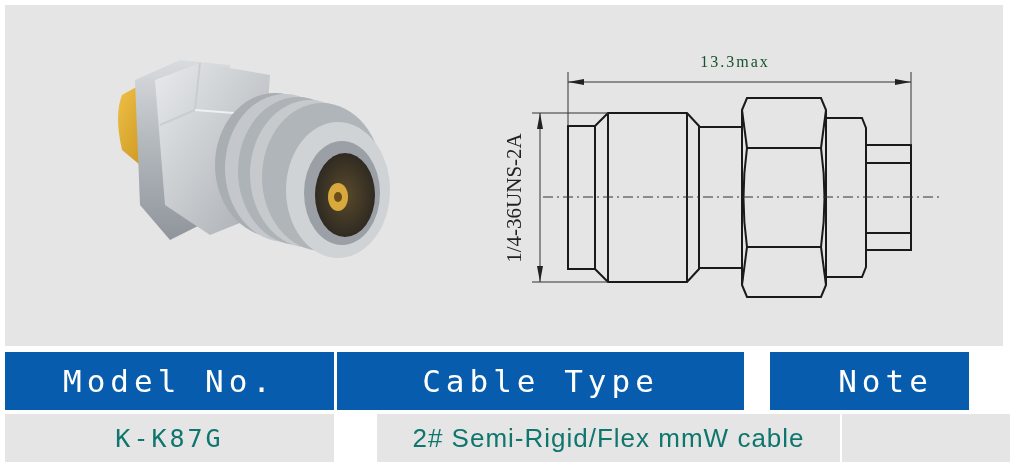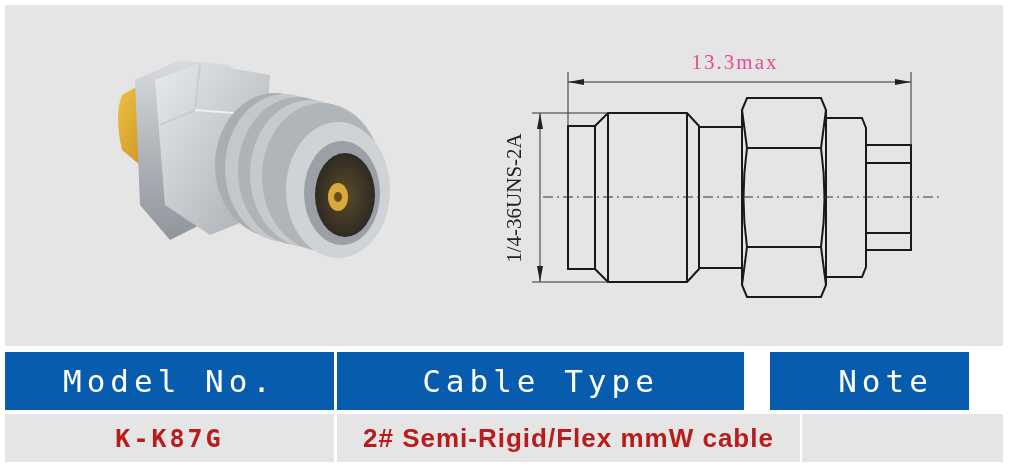--- a/index.html
+++ b/index.html
@@ -2,23 +2,23 @@
 <html><head>
 <meta charset="utf-8">
 <style>
   html,body{margin:0;padding:0;background:#ffffff;}
   body{width:1010px;height:468px;position:relative;overflow:hidden;font-family:"Liberation Sans",sans-serif;}
   .panel{position:absolute;left:5px;top:5px;width:998px;height:341px;background:#e5e5e5;}
   .photo{position:absolute;left:110px;top:55px;width:285px;height:230px;}
   .drawing{position:absolute;left:0;top:0;width:1010px;height:346px;}
   .cell{position:absolute;display:flex;align-items:center;justify-content:center;box-sizing:border-box;}
   .hdr{background:#075cad;color:#ffffff;font-family:"DejaVu Sans Mono","Liberation Mono",monospace;font-size:31px;letter-spacing:5px;}
-  .row{background:#e5e5e5;color:#b91c1c;font-size:26px;font-weight:bold;}
+  .row{background:#e5e5e5;color:#0f766e;font-size:26px;}
   .row.mono{font-family:"DejaVu Sans Mono","Liberation Mono",monospace;letter-spacing:3px;font-size:25px;}
-  .row.sans{font-family:"Liberation Sans",sans-serif;letter-spacing:1px;}
+  .row.sans{font-family:"Liberation Sans",sans-serif;letter-spacing:1px;margin-left:40px;}
 </style>
 </head>
 <body>
 
 <div class="panel"></div>
 
 <svg class="photo" viewBox="0 0 285 230">
   <defs>
     <linearGradient id="metal" x1="0" y1="0" x2="0" y2="1">
       <stop offset="0" stop-color="#d9dcdf"></stop>
@@ -98,21 +98,21 @@
     <line x1="543" y1="197" x2="940" y2="197" stroke-dasharray="10,4,2,4"></line>
   </g>
   <g fill="#222">
     <path d="M568,82 L584,79 L584,85 Z"></path>
     <path d="M911,82 L895,79 L895,85 Z"></path>
     <path d="M540,113 L537,129 L543,129 Z"></path>
     <path d="M540,282 L537,266 L543,266 Z"></path>
   </g>
 </svg>
 
-<div class="cell" style="left:670px;top:48px;width:130px;height:28px;font-family:'Liberation Serif',serif;font-size:21px;letter-spacing:2px;color:#ec4899;">13.3max</div>
+<div class="cell" style="left:670px;top:48px;width:130px;height:28px;font-family:'Liberation Serif',serif;font-size:16px;letter-spacing:2px;color:#14532d;">13.3max</div>
 <div class="cell" style="left:429px;top:184px;width:170px;height:28px;font-family:'Liberation Serif',serif;font-size:21px;color:#222;transform:rotate(-90deg);">1/4-36UNS-2A</div>
 
 <div>
   <div class="cell hdr" style="left:5px;top:352px;width:329px;height:58px;">Model No.</div>
   <div class="cell hdr" style="left:337px;top:352px;width:407px;height:58px;">Cable Type</div>
   <div class="cell hdr" style="left:770px;top:352px;width:199px;height:58px;padding-left:32px;">Note</div>
 
   <div class="cell row mono" style="left:5px;top:414px;width:329px;height:48px;">K-K87G</div>
   <div class="cell row sans" style="left:337px;top:414px;width:463px;height:48px;">2# Semi-Rigid/Flex mmW cable</div>
   <div class="cell row sans" style="left:802px;top:414px;width:201px;height:48px;"></div>

